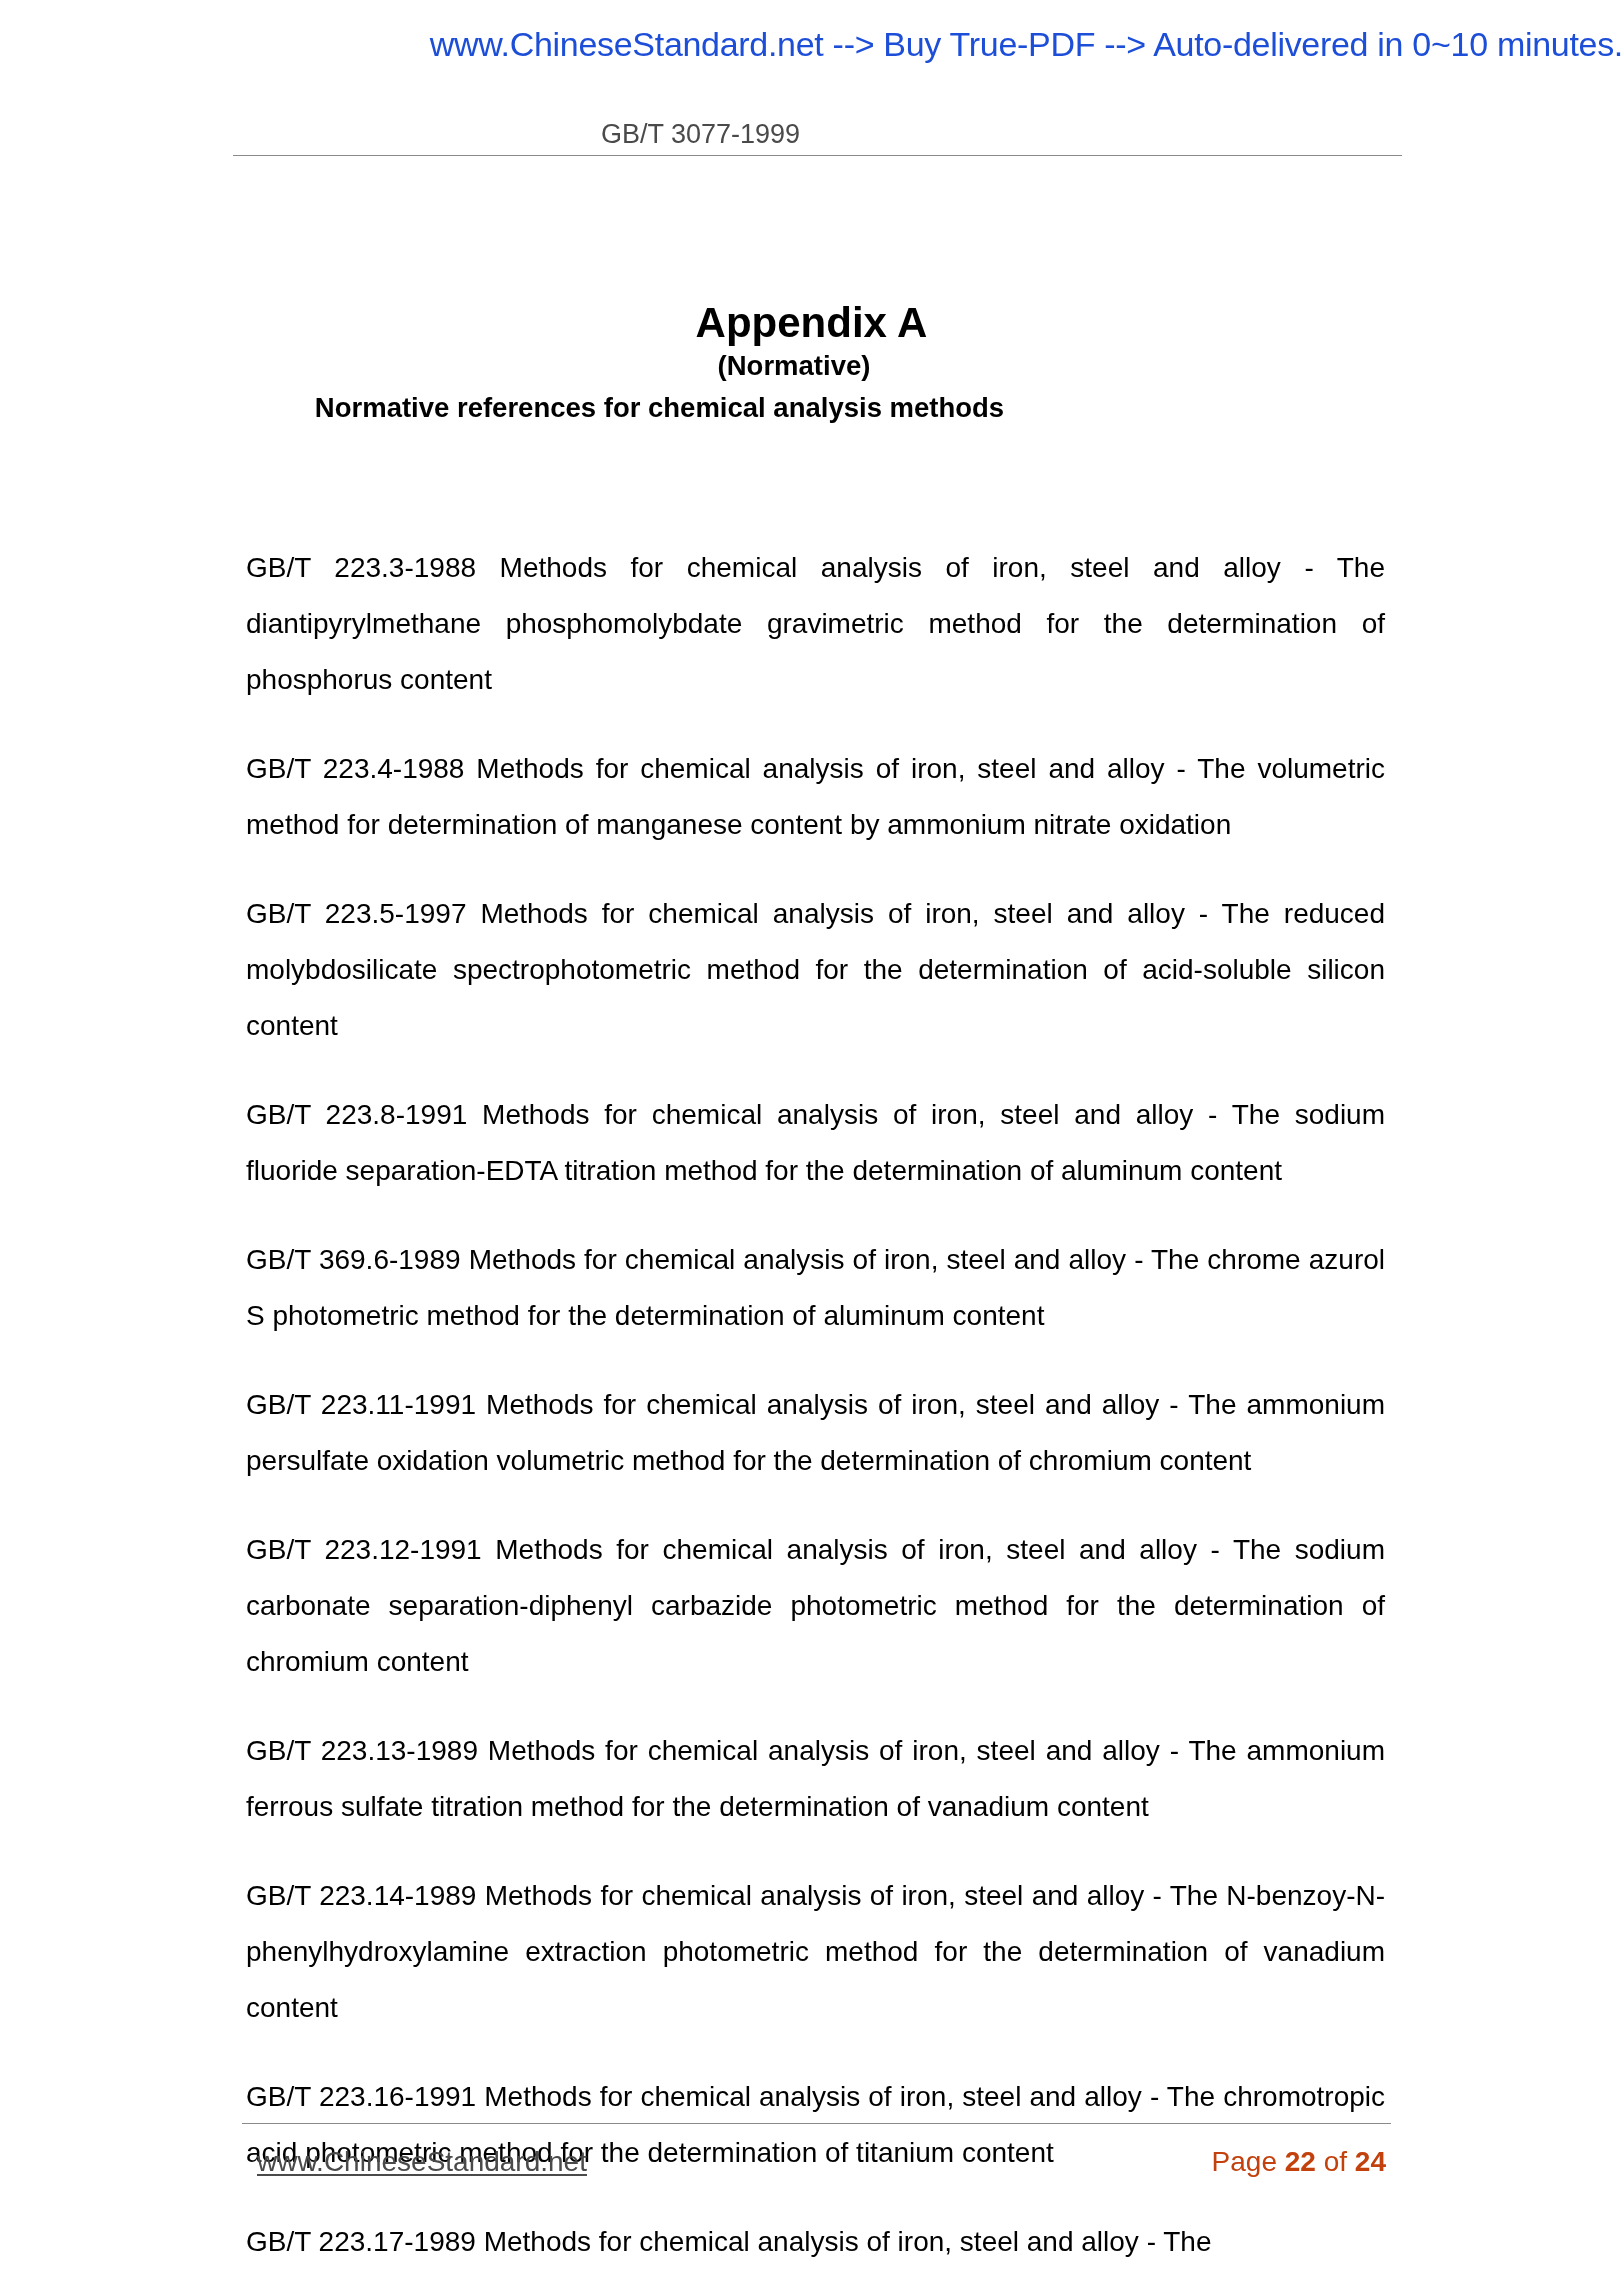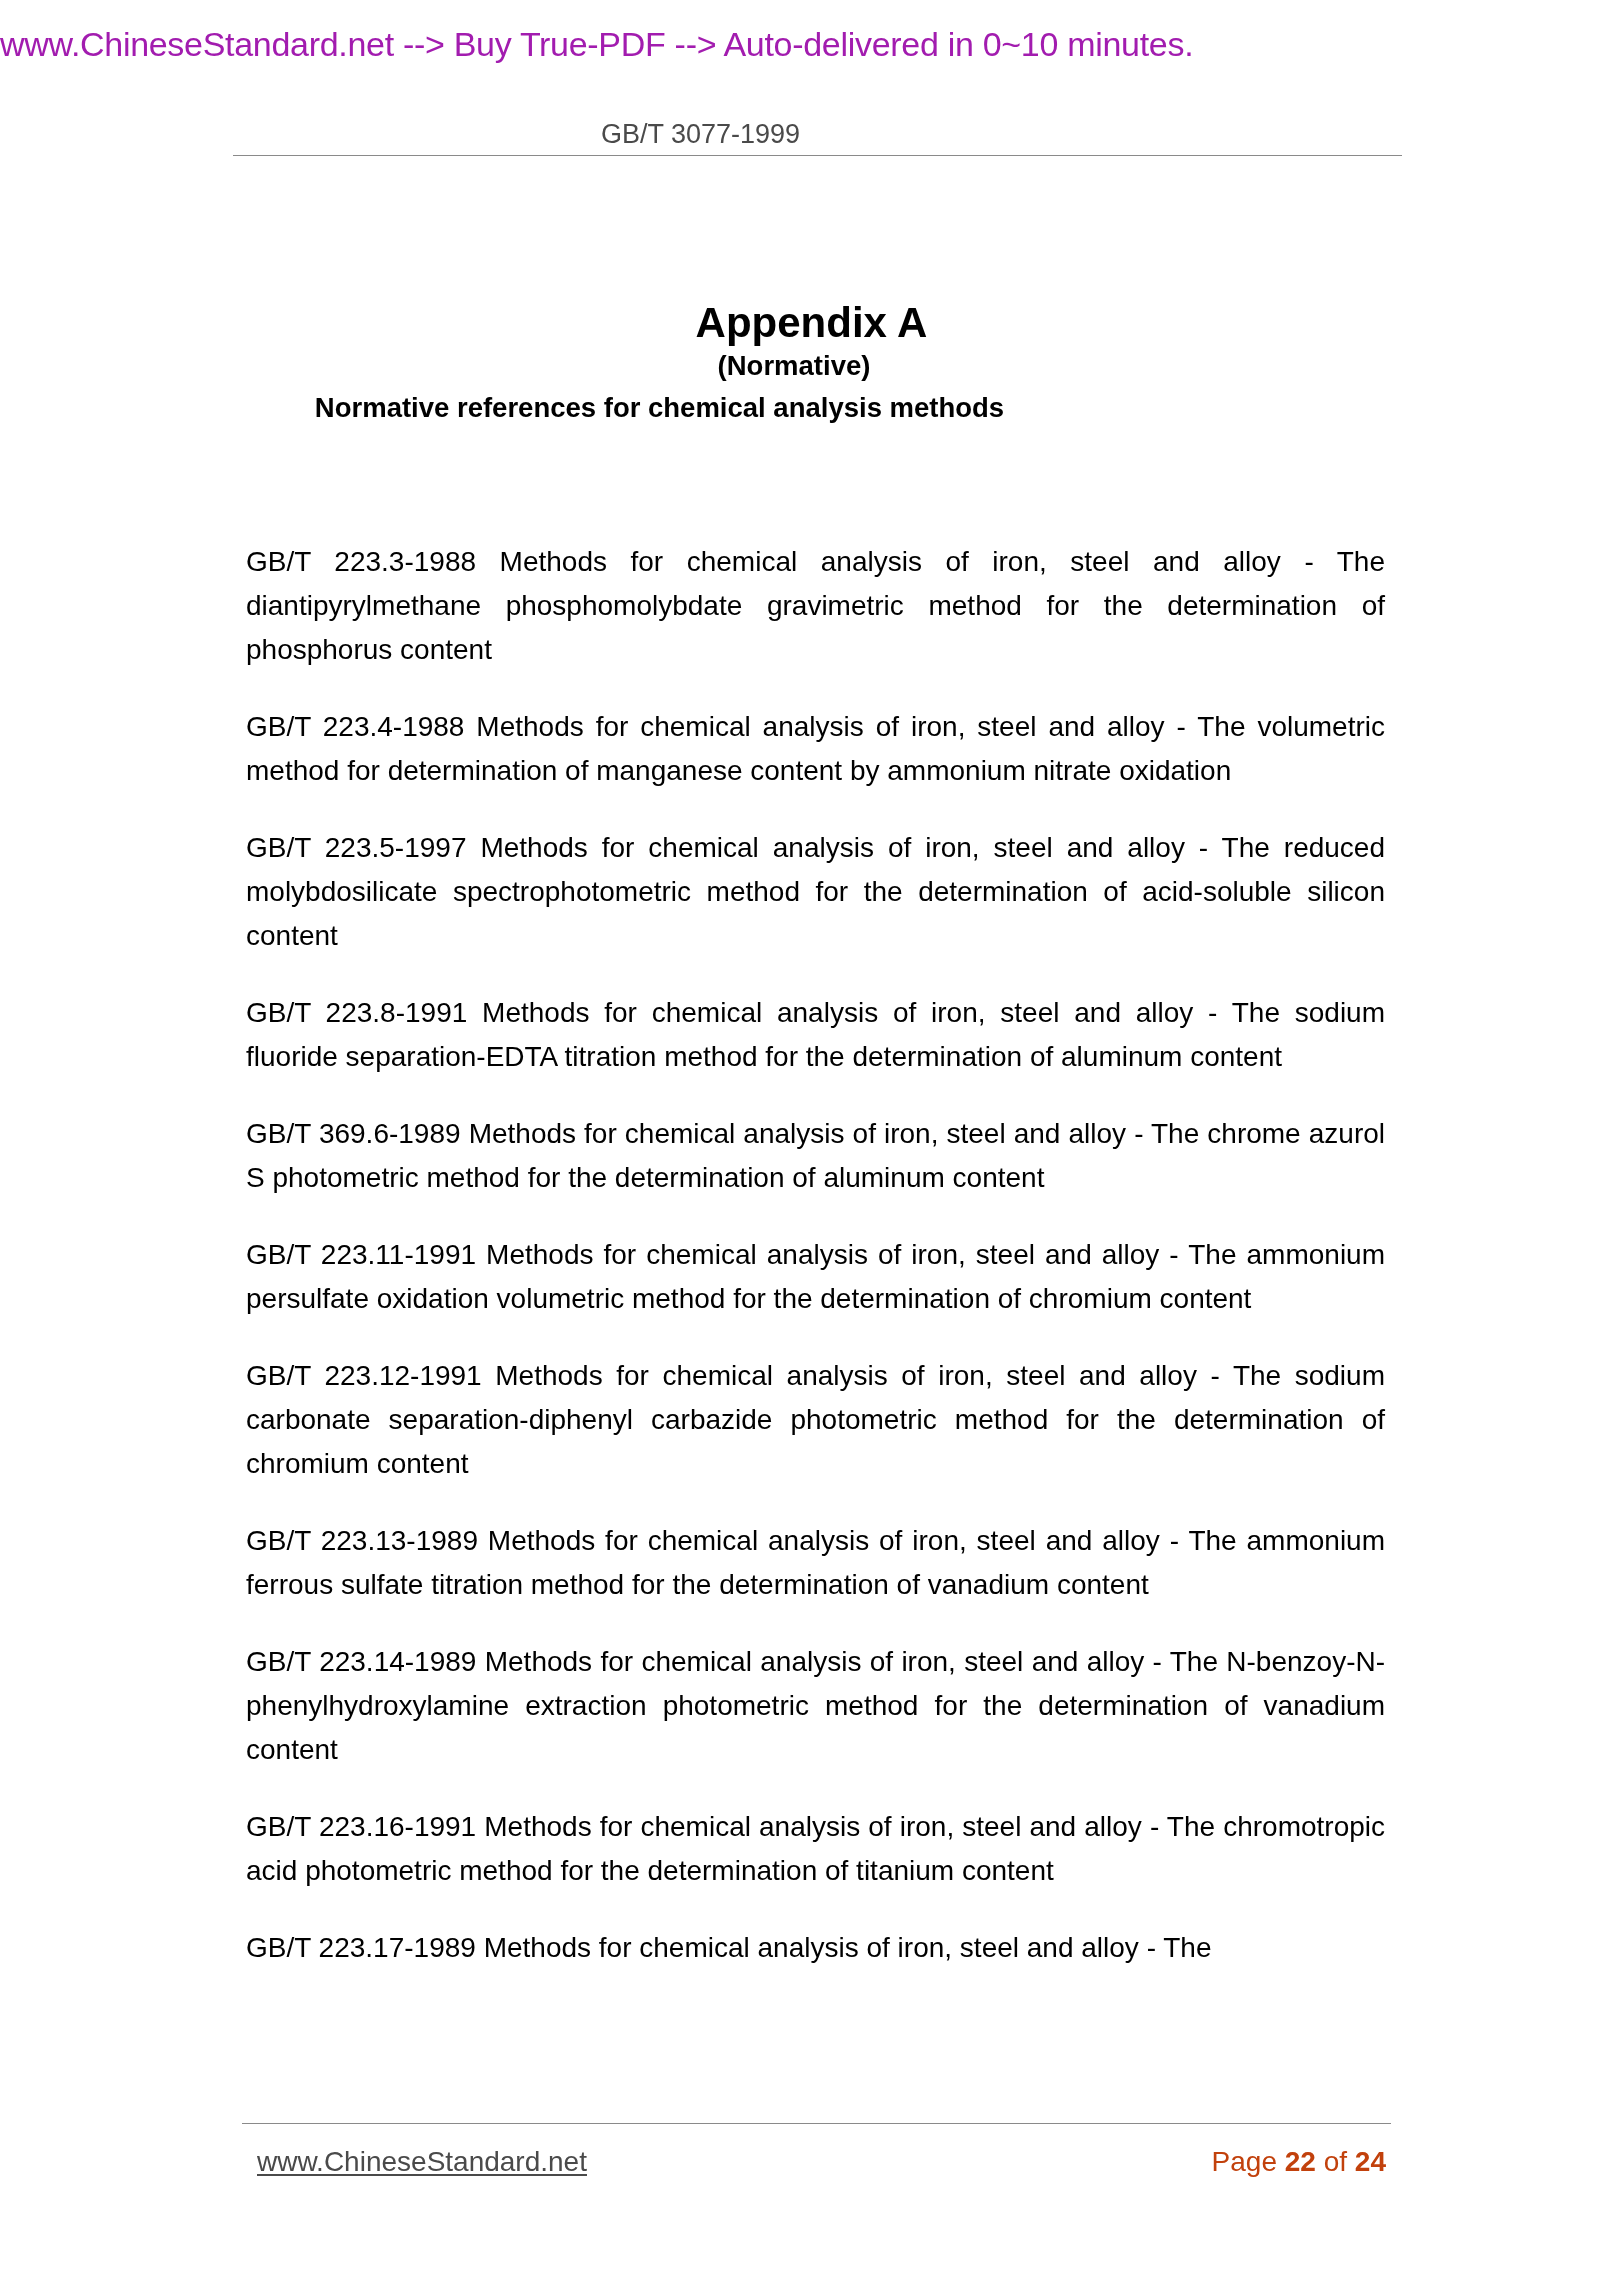--- a/index.html
+++ b/index.html
@@ -20,23 +20,23 @@
       top: 0;
       left: 0;
       width: 1623px;
       text-align: center;
     }
     .header-banner {
       position: absolute;
       top: 25px;
       left: 0;
       width: 1623px;
-      text-align: left;
+      text-align: right;
       font-size: 34px;
-      color: #a21caf;
+      color: #1d4ed8;
       letter-spacing: -0.3px;
       white-space: nowrap;
       text-decoration: none;
     }
     .header-docid {
       position: absolute;
       top: 119px;
       left: 0;
       width: 1401px;
       text-align: center;
@@ -80,21 +80,21 @@
       font-weight: bold;
     }
     .references {
       position: absolute;
       top: 540px;
       left: 246px;
       width: 1139px;
     }
     .ref-item {
       font-size: 28px;
-      line-height: 44px;
+      line-height: 56px;
       text-align: justify;
       margin: 0 0 33px 0;
     }
     .footer-rule {
       position: absolute;
       top: 2123px;
       left: 242px;
       width: 1149px;
       height: 0;
       border-top: 1.7px solid #8a8a8a;

